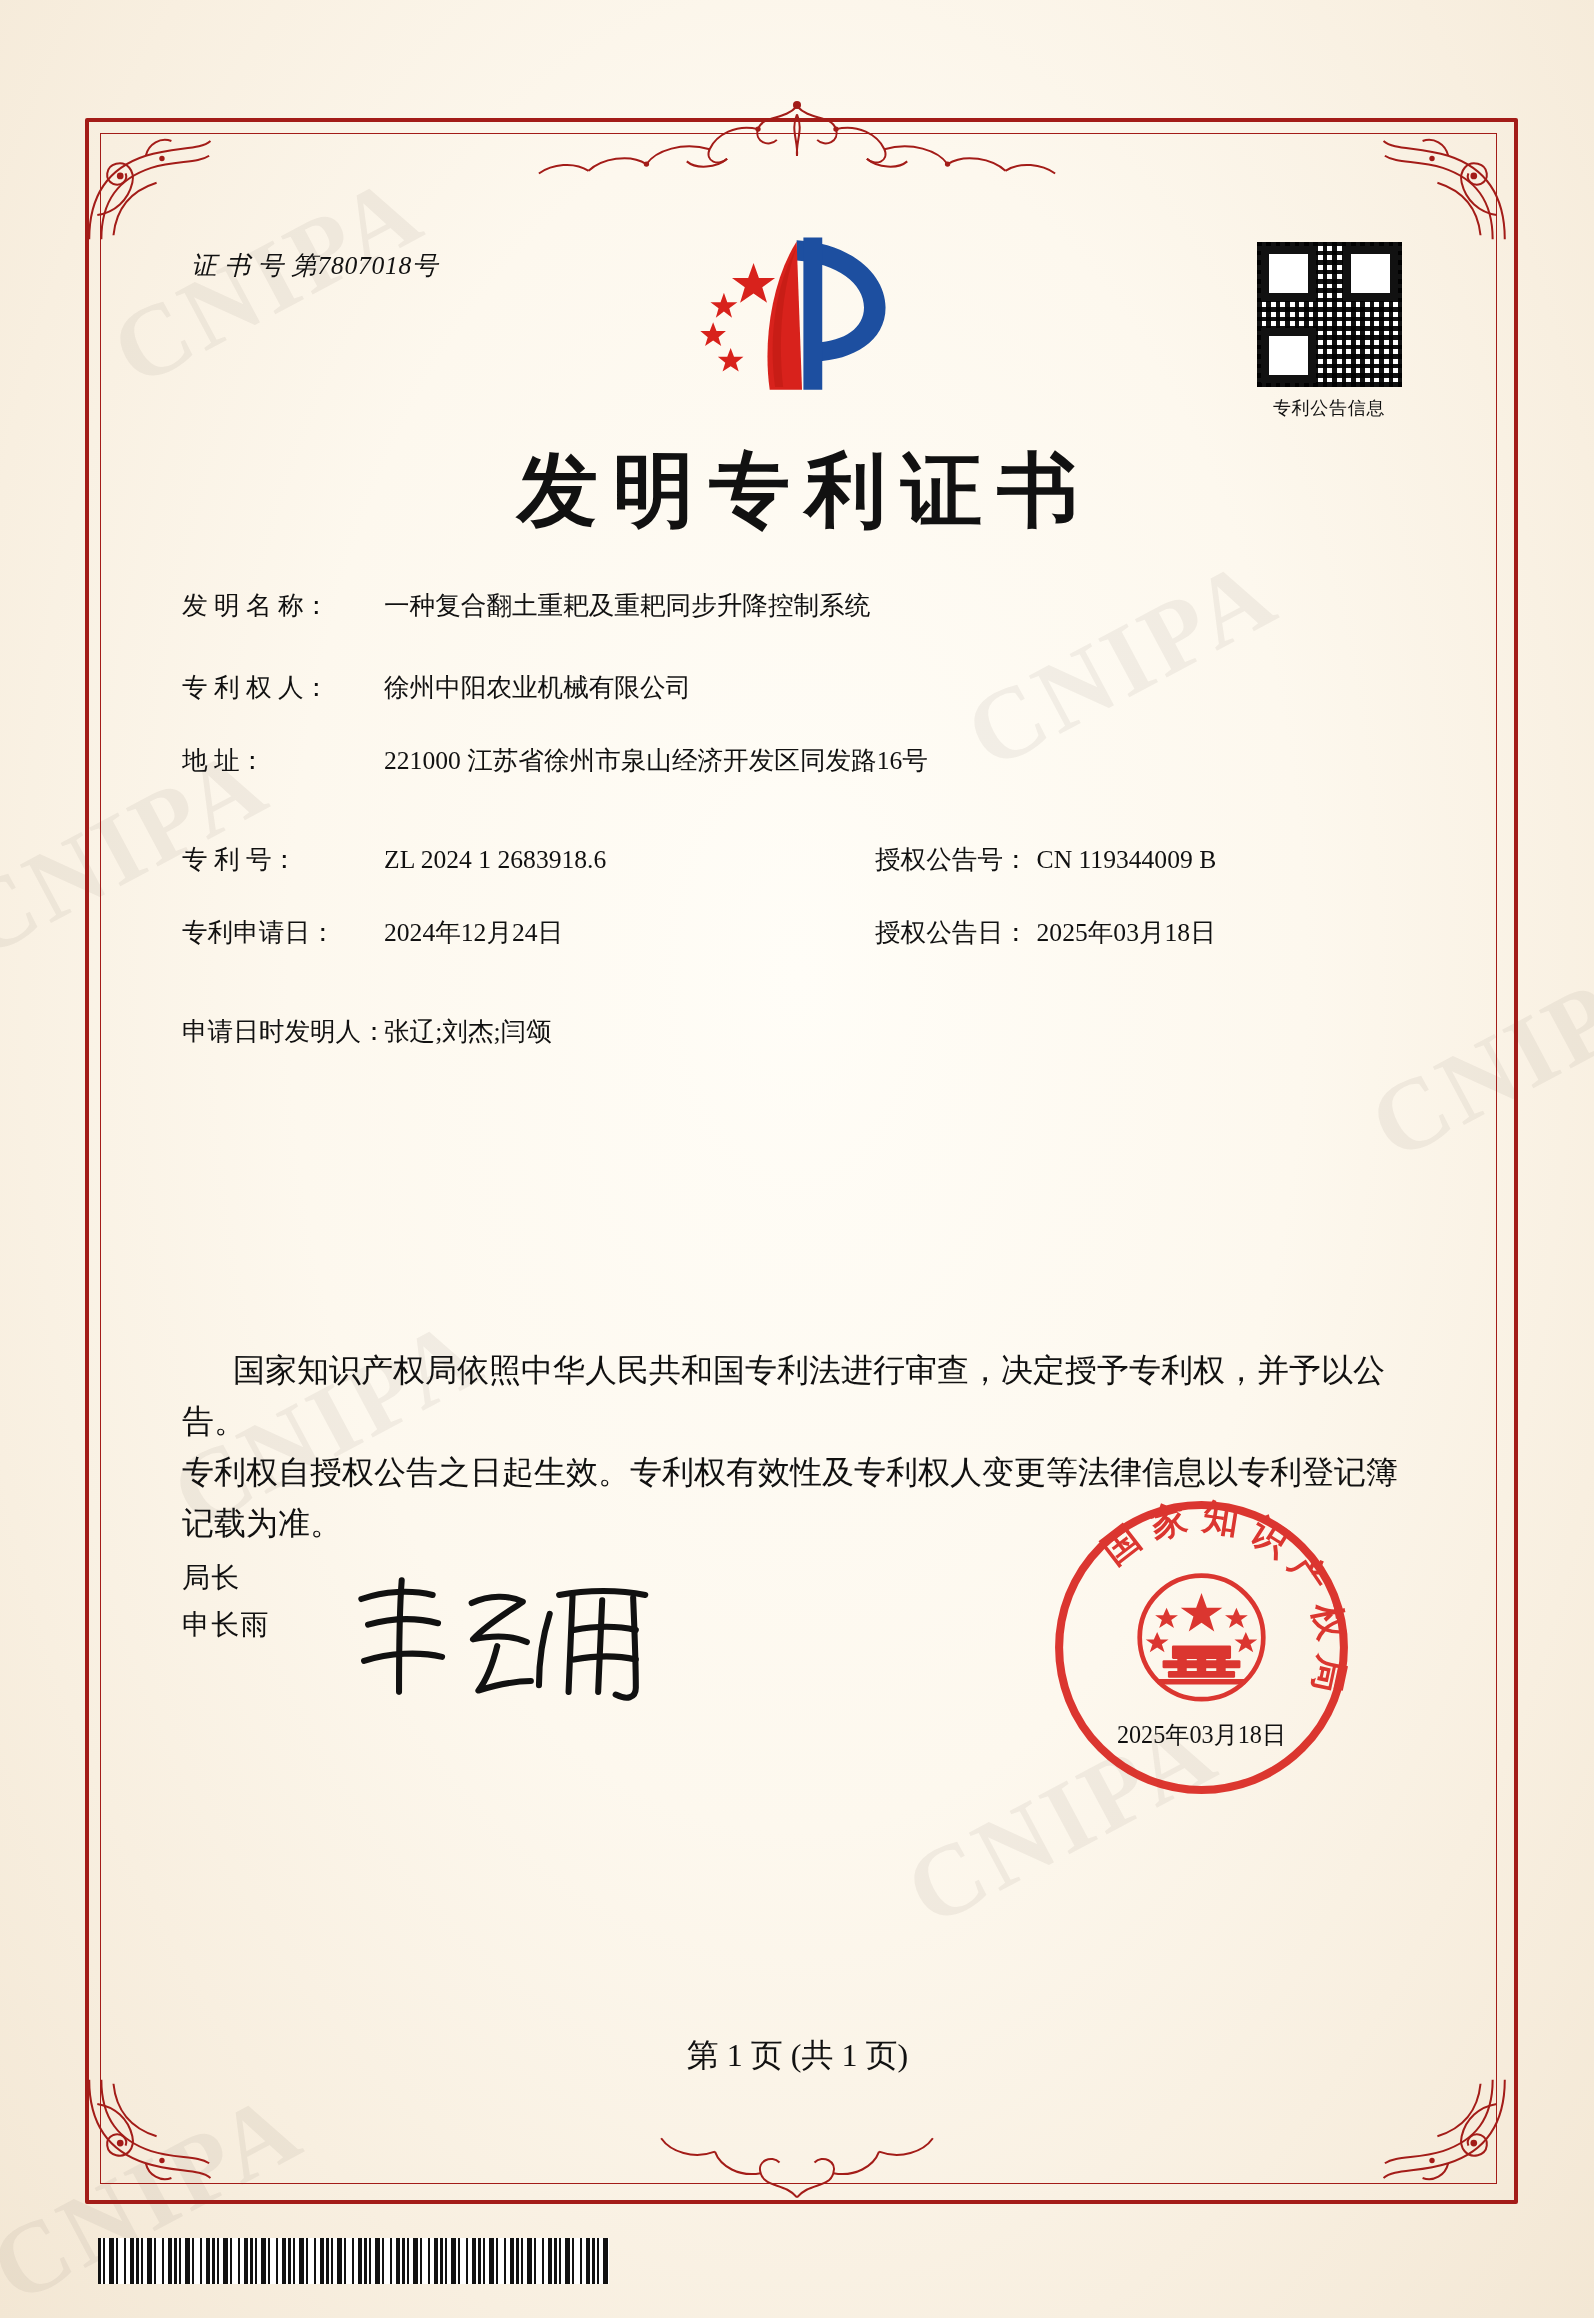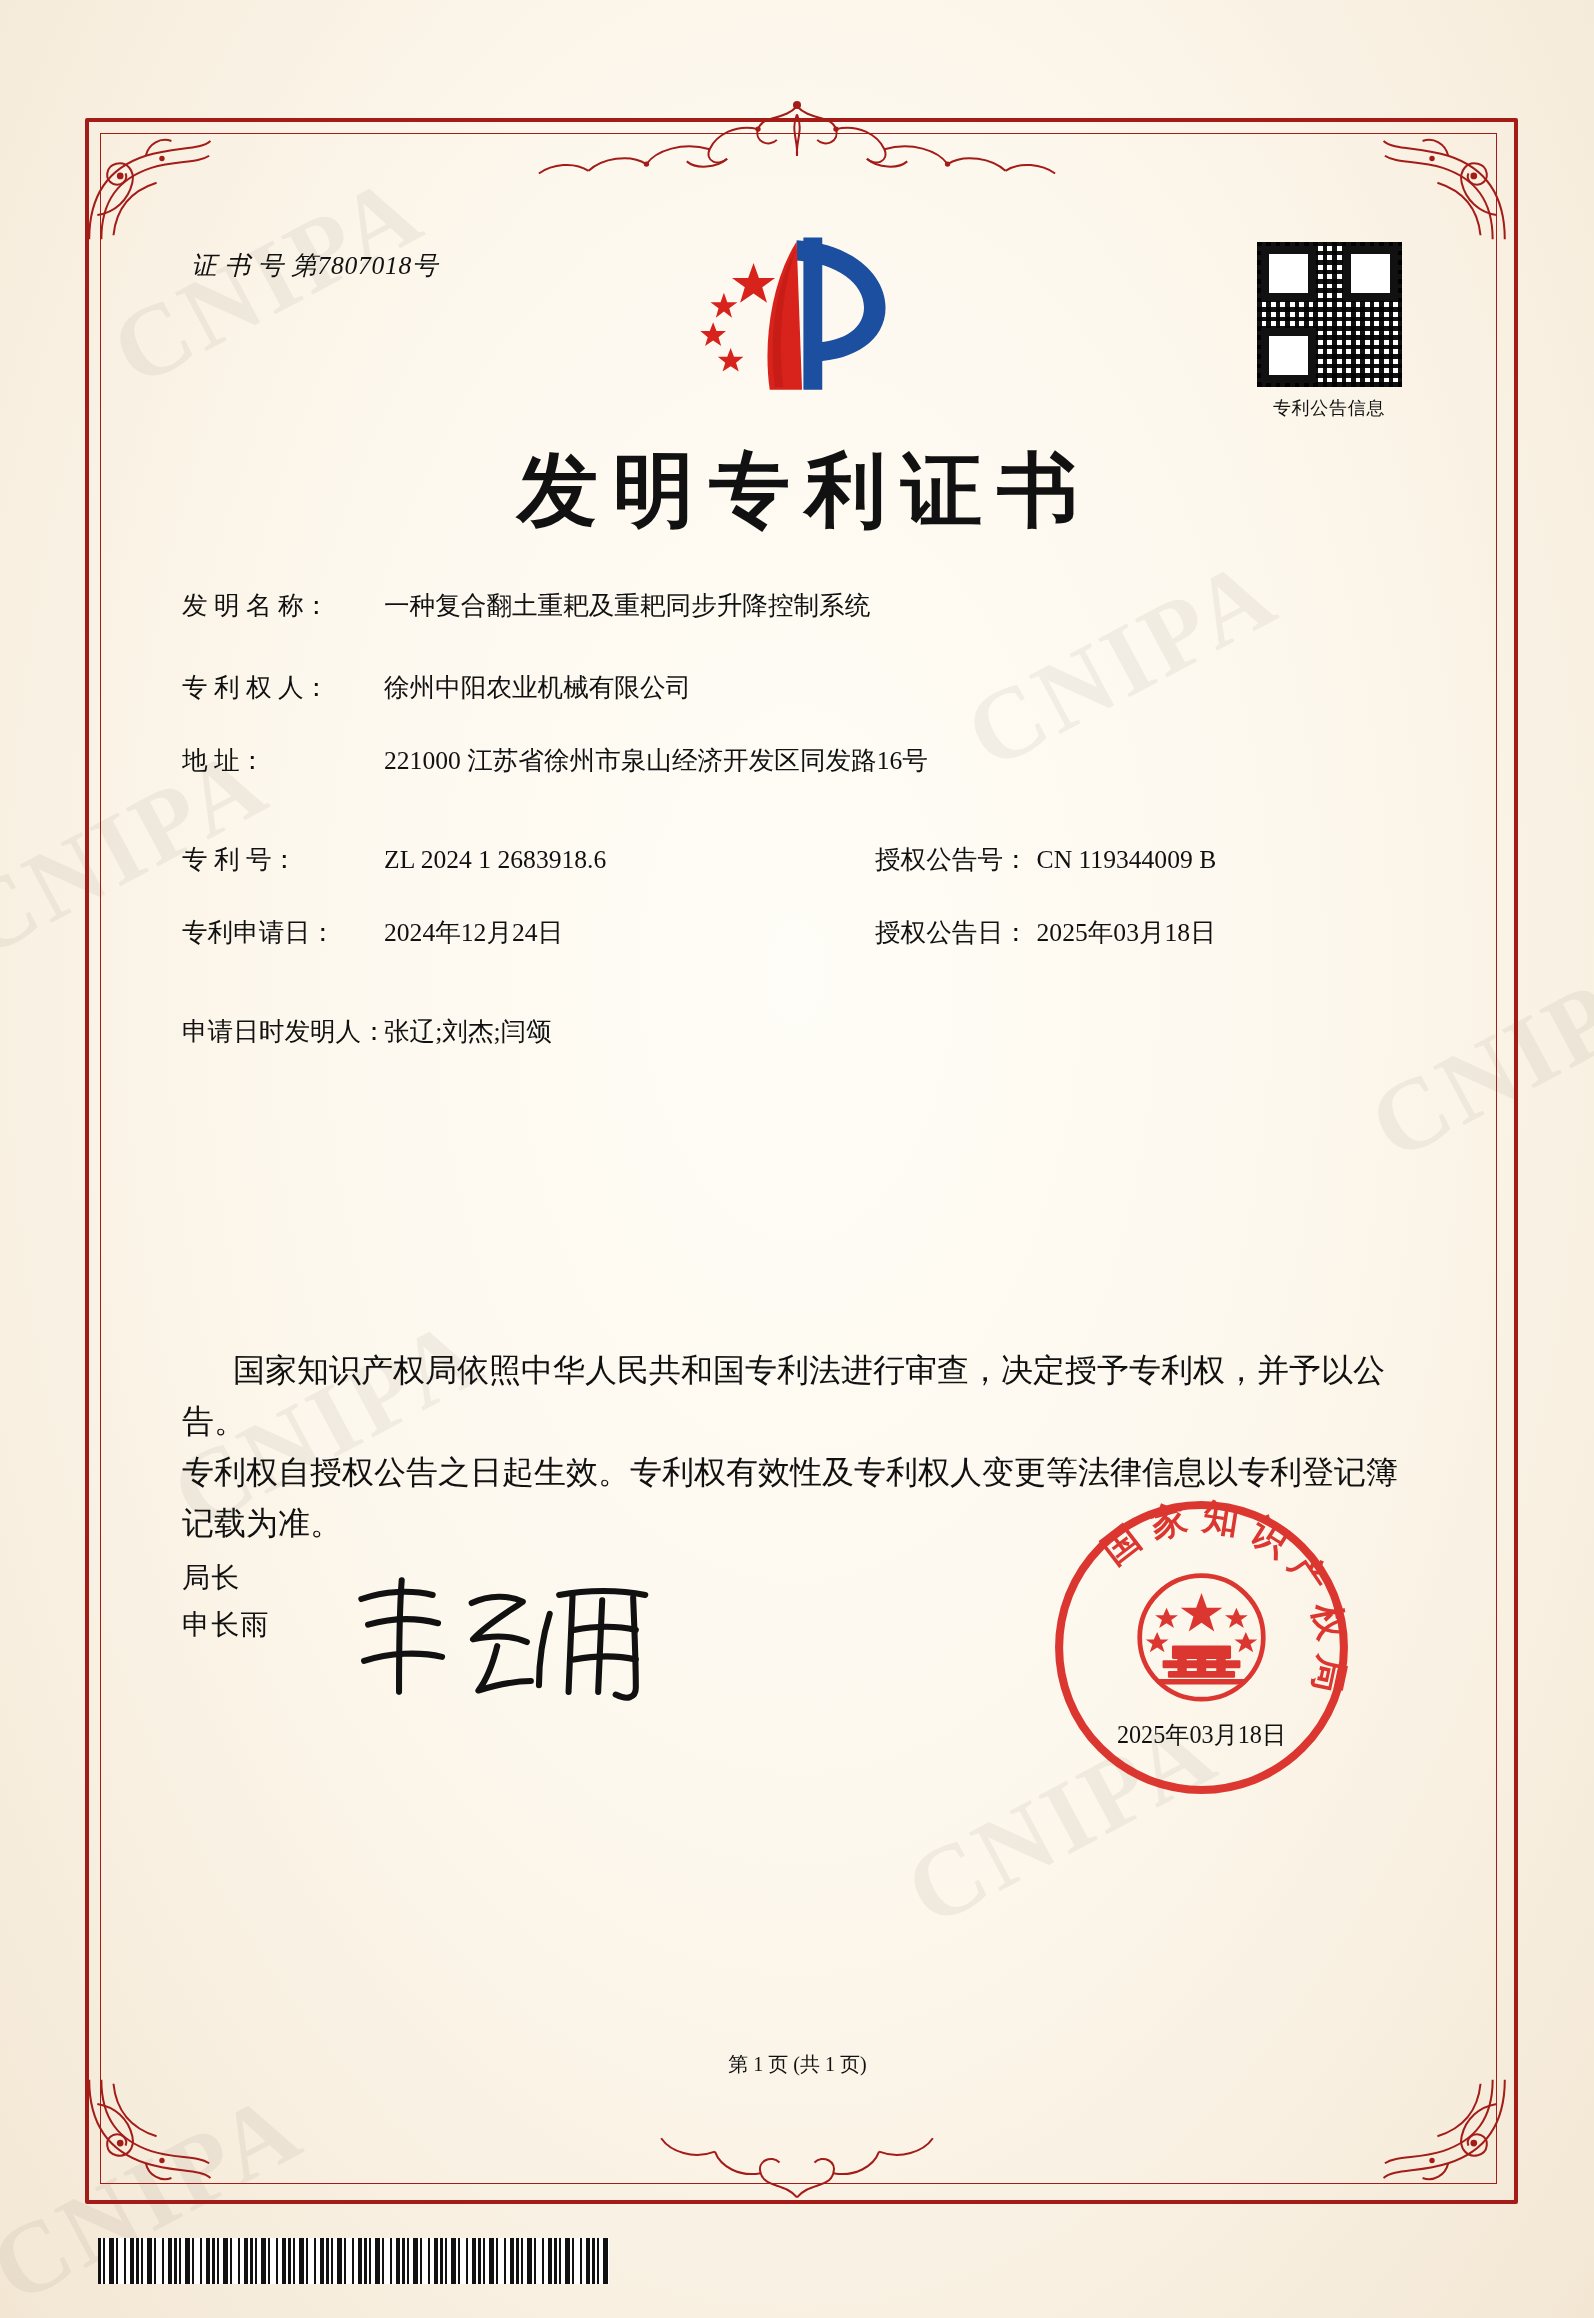--- a/index.html
+++ b/index.html
@@ -263,21 +263,21 @@
     height: 309px;
   }
   .seal svg { width: 100%; height: 100%; }
 
   .page-number {
     position: absolute;
     left: 0;
     bottom: 81px;
     width: 100%;
     text-align: center;
-    font-size: 20px;
+    font-size: 32px;
     color: #111;
   }
 
   
   .barcode {
     position: absolute;
     left: 98px;
     bottom: 35px;
     width: 511px;
     height: 46px;

